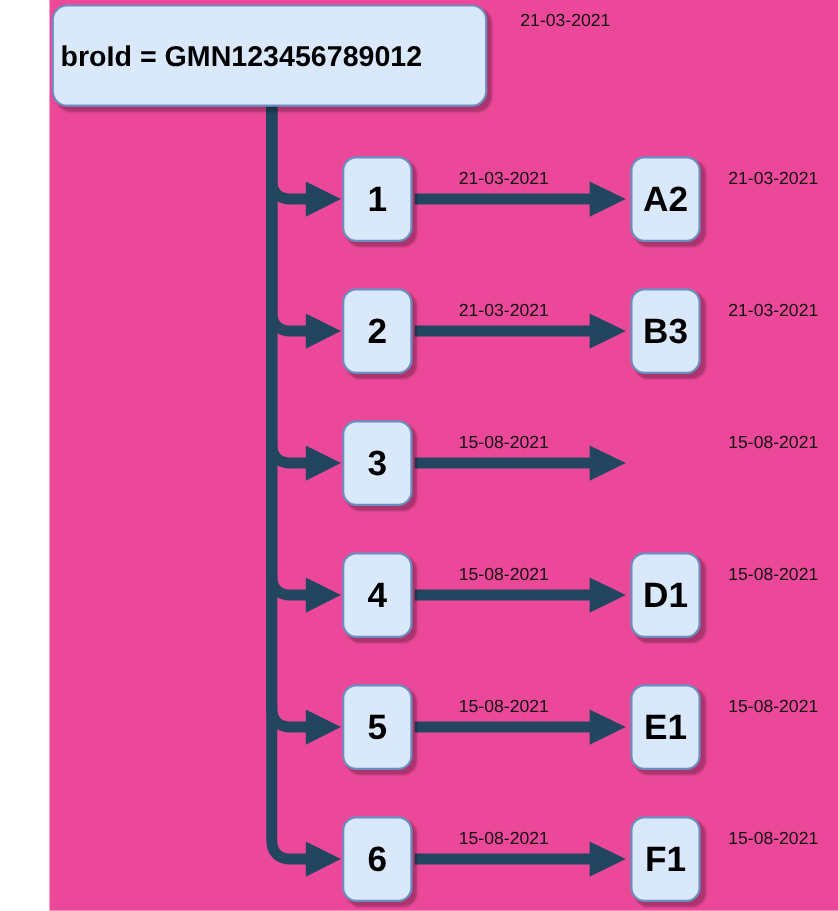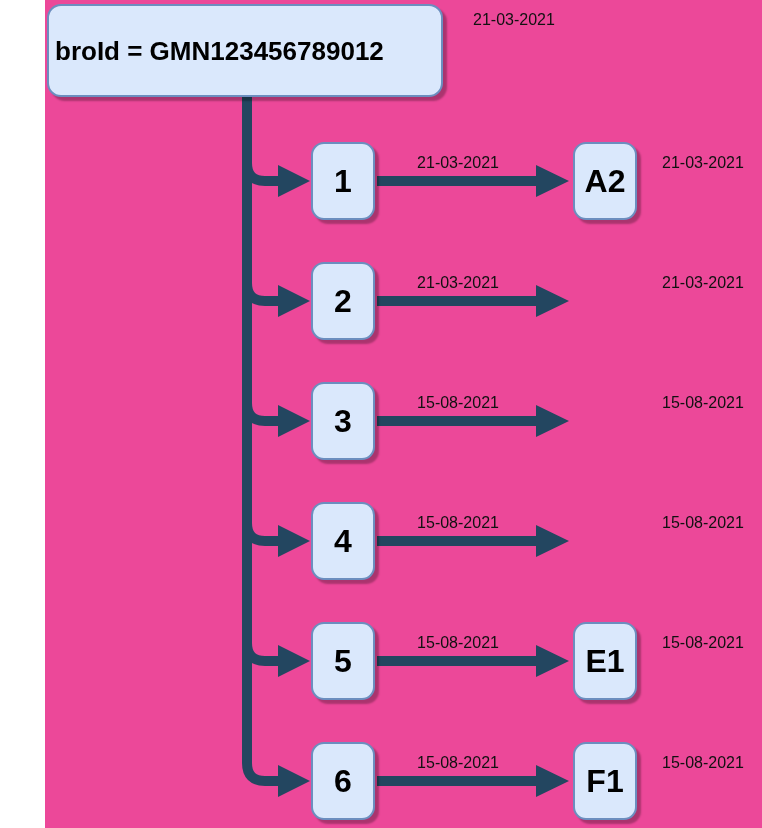--- a/index.html
+++ b/index.html
@@ -126,31 +126,37 @@
   </div>
   <div class="node small-node tgt-node" style="top:142px">
     <span>A2</span>
   </div>
   <div class="date-label edge-date" style="top:151px">21-03-2021</div>
   <div class="date-label right-date" style="top:151px">21-03-2021</div>
 
   <div class="node small-node src-node" style="top:262px">
     <span>2</span>
   </div>
+  <div class="node small-node tgt-node" style="top:262px">
+    <span>B3</span>
+  </div>
   <div class="date-label edge-date" style="top:271px">21-03-2021</div>
   <div class="date-label right-date" style="top:271px">21-03-2021</div>
 
   <div class="node small-node src-node" style="top:382px">
     <span>3</span>
   </div>
   <div class="date-label edge-date" style="top:391px">15-08-2021</div>
   <div class="date-label right-date" style="top:391px">15-08-2021</div>
 
   <div class="node small-node src-node" style="top:502px">
     <span>4</span>
+  </div>
+  <div class="node small-node tgt-node" style="top:502px">
+    <span>D1</span>
   </div>
   <div class="date-label edge-date" style="top:511px">15-08-2021</div>
   <div class="date-label right-date" style="top:511px">15-08-2021</div>
 
   <div class="node small-node src-node" style="top:622px">
     <span>5</span>
   </div>
   <div class="node small-node tgt-node" style="top:622px">
     <span>E1</span>
   </div>

